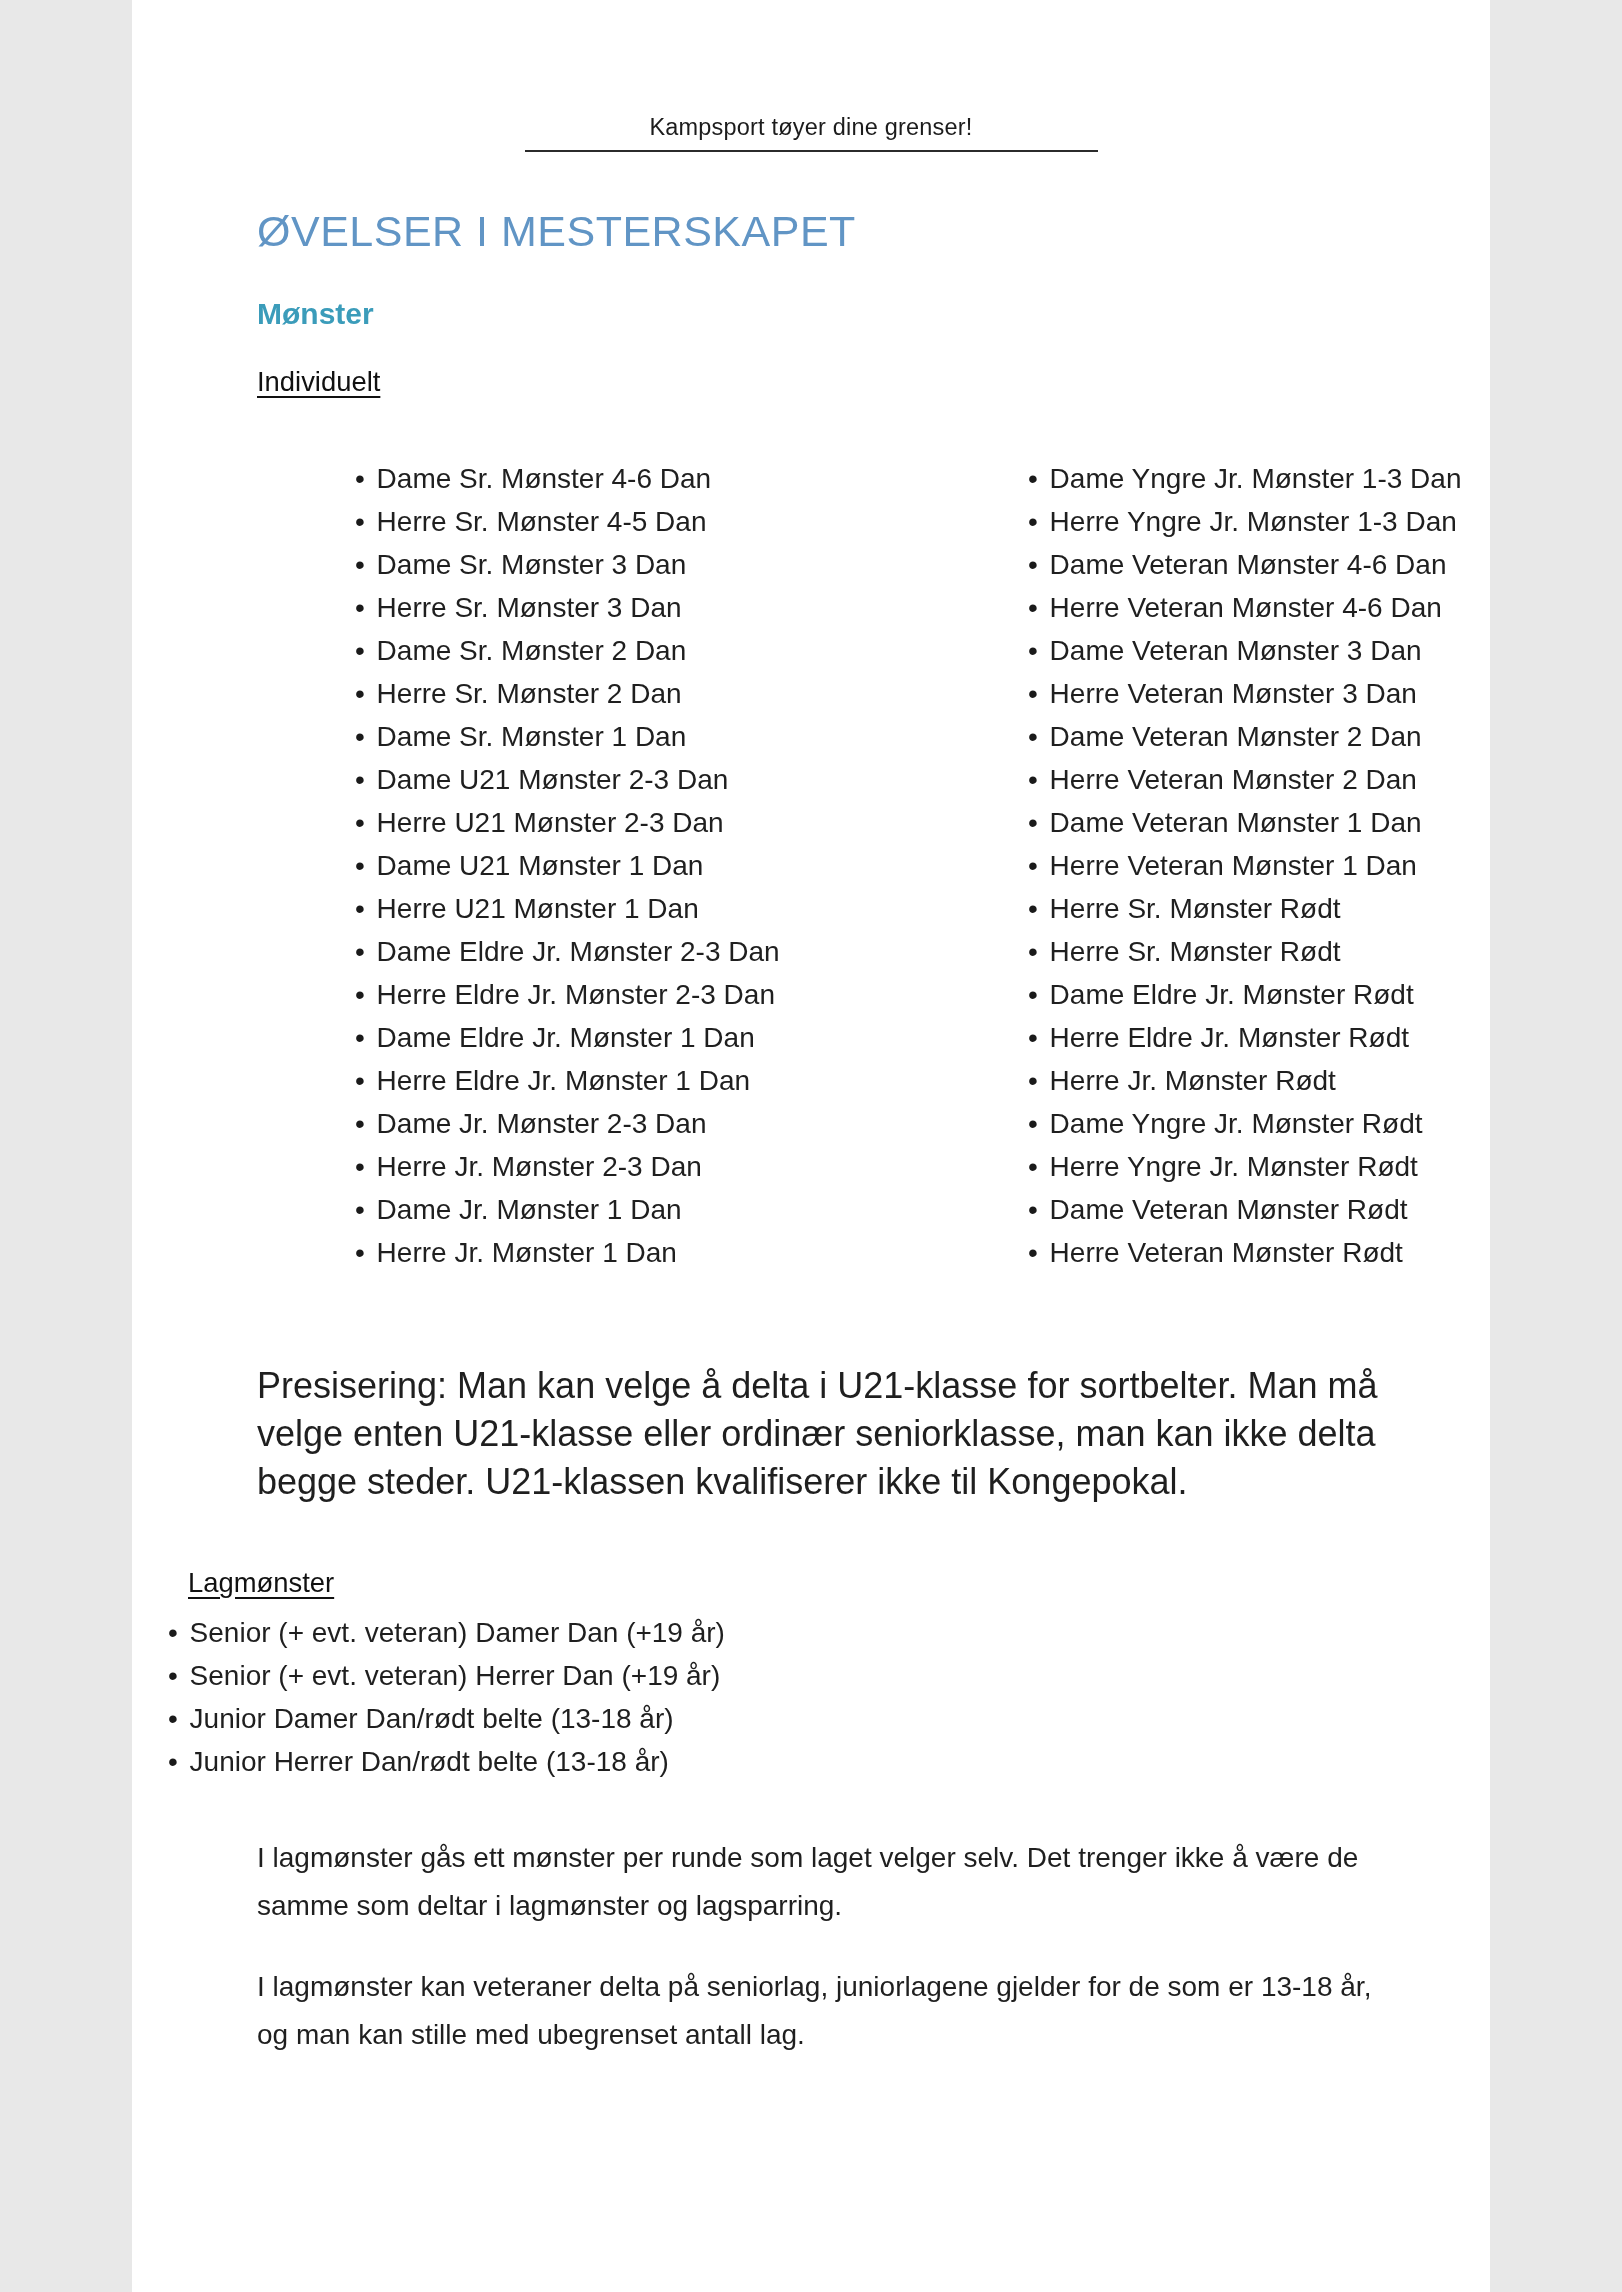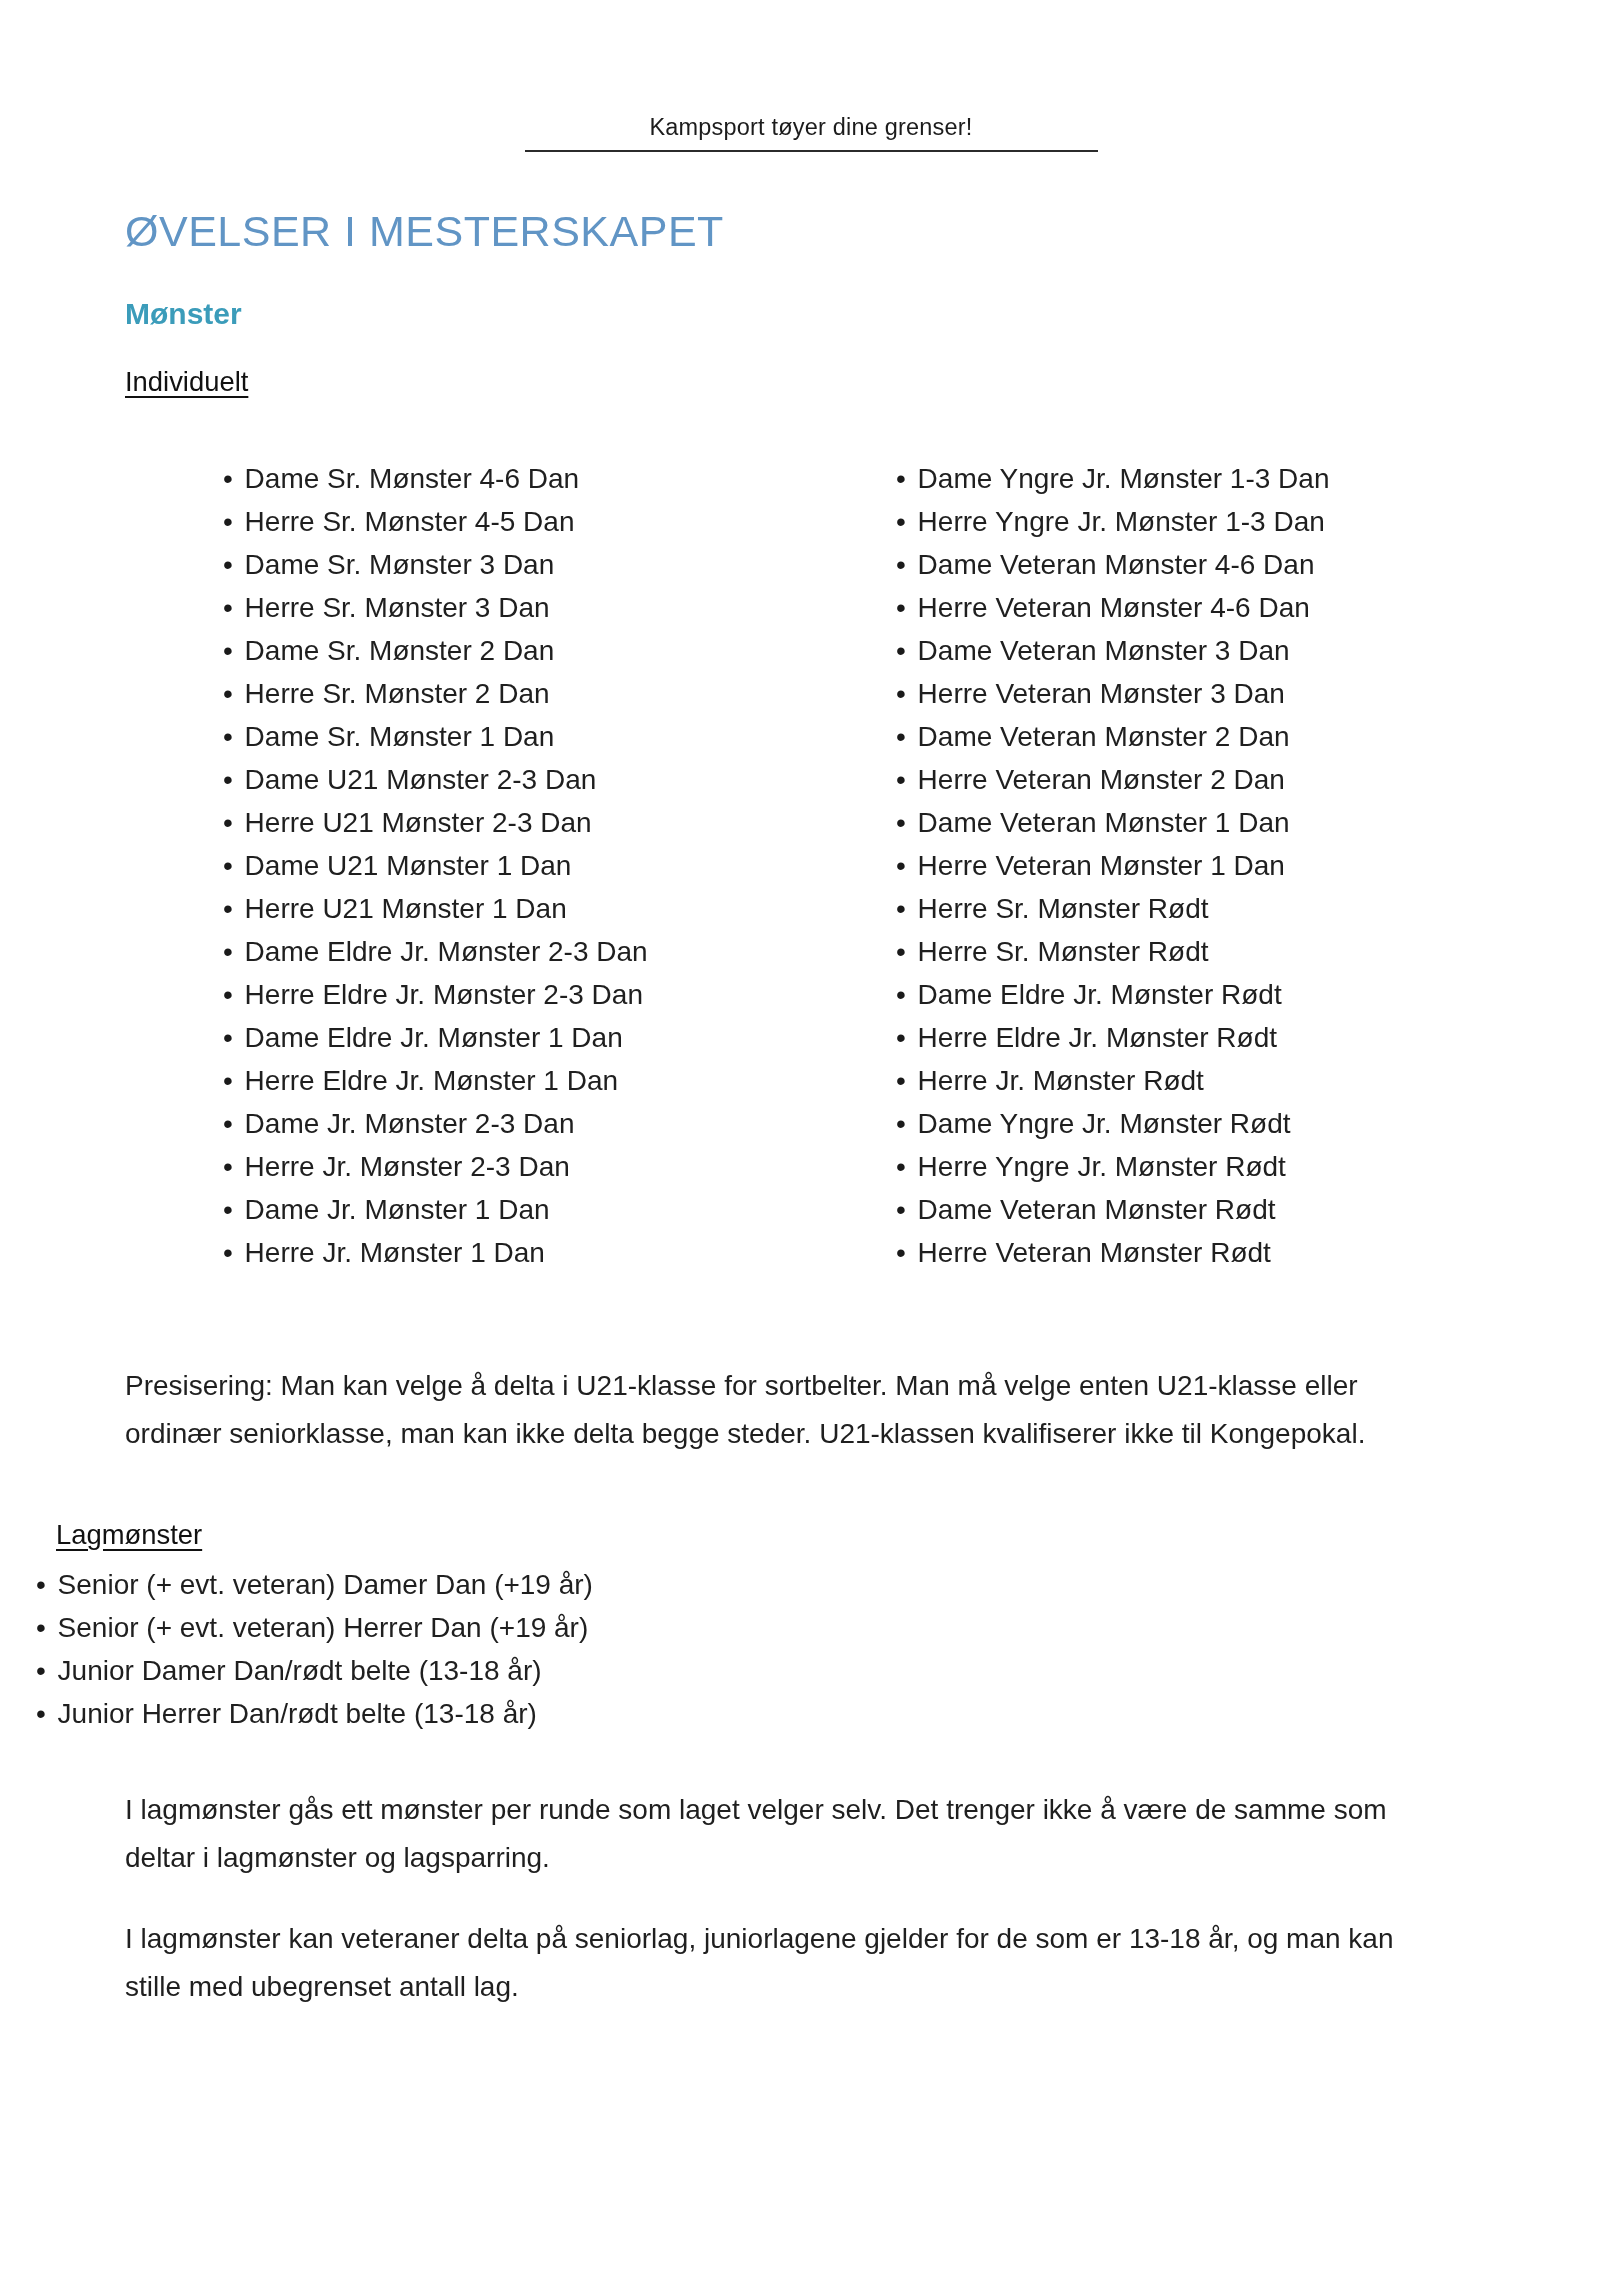--- a/index.html
+++ b/index.html
@@ -1,18 +1,18 @@
 <!DOCTYPE html>
 <html><head>
 <meta charset="utf-8">
 <style>
   html, body { margin: 0; padding: 0; background: #e8e8e8; }
   .page {
     position: relative;
-    width: 1622px;
+    width: 1358px;
     height: 2293px;
     margin: 0 auto;
     background: #ffffff;
     font-family: "Liberation Sans", sans-serif;
     color: #1f1f1f;
     overflow: hidden;
   }
   .tagline-wrap {
     width: 573px;
     margin: 114px auto 0 auto;
@@ -65,21 +65,21 @@
   }
   ul.blist li::before {
     content: "\2022";
     display: inline-block;
     margin-right: 11.8px;
     color: #1a1a1a;
   }
   .note {
     margin: 76px 108px 0 125px;
     max-width: 1308px;
-    font-size: 28px;
+    font-size: 36px;
     line-height: 48px;
   }
   .team-heading {
     margin: 61px 0 0 56px;
   }
   .team-list {
     margin: 45px 0 0 211px;
   }
   .team-list li { line-height: 44px; padding-left: 24px; }
   .para {

